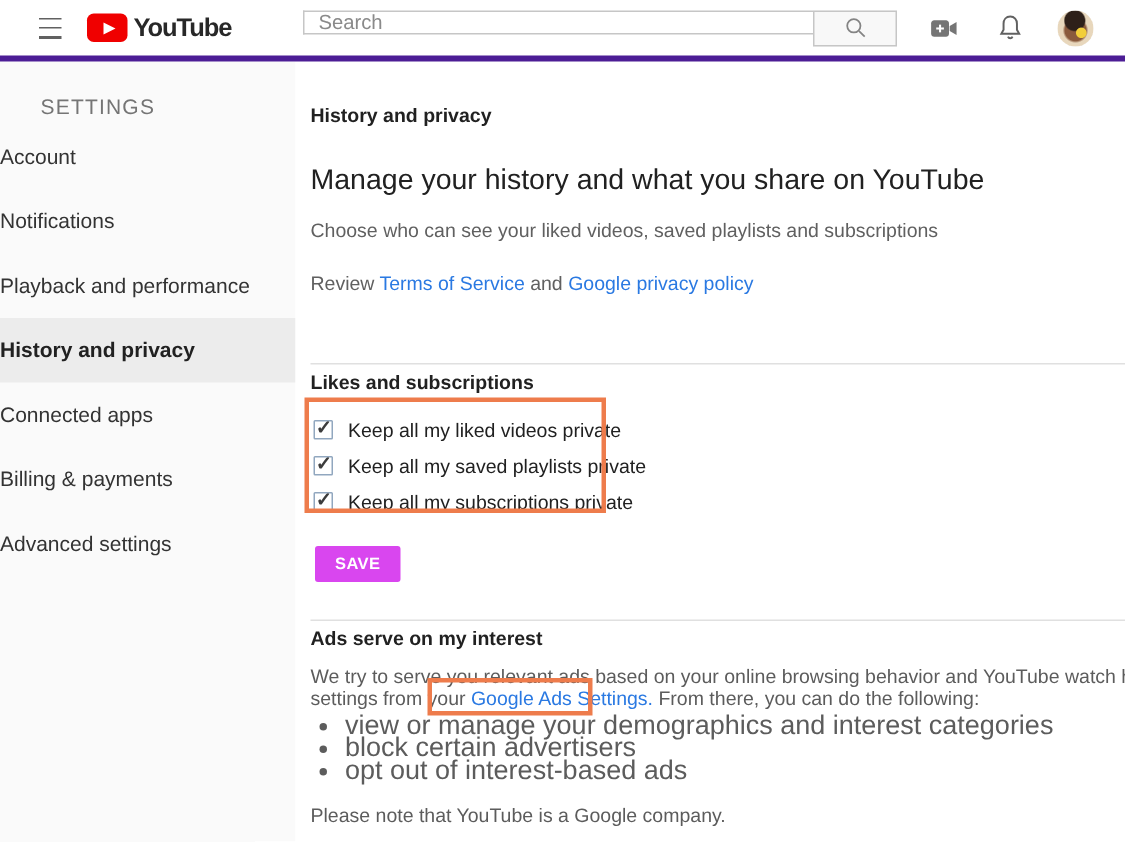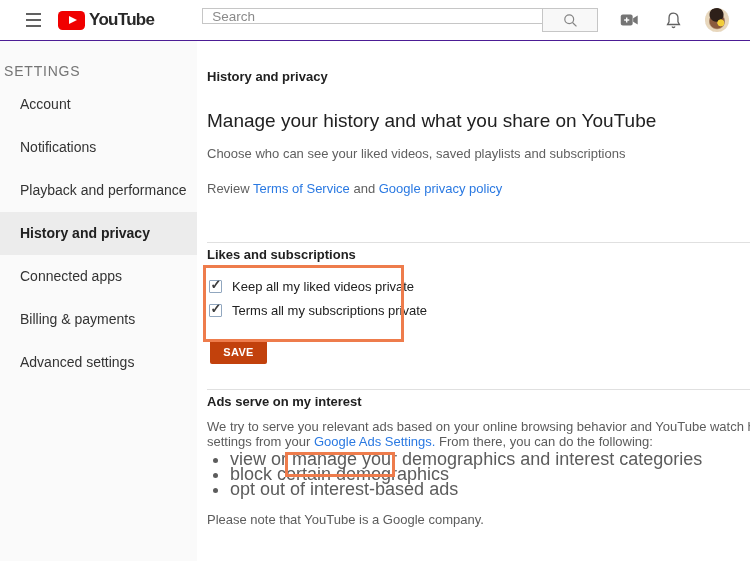--- a/index.html
+++ b/index.html
@@ -5,21 +5,21 @@
   * { margin:0; padding:0; box-sizing:border-box; }
   html,body { width:750px; height:561px; }
   body {
     font-family:"Liberation Sans", sans-serif;
     background:#fff; position:relative; overflow:hidden;
     color:#212121;
   }
   
   .topbar {
     position:absolute; top:0; left:0; width:750px; height:41px;
-    background:#fff; border-bottom:1px solid #4c1d95;
+    background:#fff; border-bottom:4px solid #4c1d95;
     display:flex; align-items:center; z-index:5;
   }
   .hamburger { width:18px; height:14px; margin-left:26px; display:flex; flex-direction:column; justify-content:space-between; cursor:pointer; }
   .hamburger span { display:block; height:1.7px; background:#616161; width:15px; }
   .logo { display:flex; align-items:center; margin-left:14px; cursor:pointer; }
   .logo-badge { width:27px; height:19px; background:#f00000; border-radius:4.5px; position:relative; }
   .logo-badge:after { content:""; position:absolute; left:10.5px; top:5.5px;
     border-left:8px solid #fff; border-top:4px solid transparent; border-bottom:4px solid transparent; }
   .logo-text { font-size:17px; font-weight:bold; letter-spacing:-0.7px; color:#282828; margin-left:4px; }
   .searchwrap { display:flex; margin-left:48px; }
@@ -41,24 +41,24 @@
       radial-gradient(circle at 48% 28%, #2e2019 0 6.5px, rgba(0,0,0,0) 7.5px),
       radial-gradient(circle at 50% 55%, #8a5a3d 0 7px, rgba(0,0,0,0) 8.5px),
       radial-gradient(circle at 50% 50%, #e8d7bc 0 12px, #d9c6a8 12px);
   }
   
   .sidebar {
     position:absolute; top:41px; left:0; bottom:0; width:197px;
     background:#fafafa;
   }
   .sidebar-title {
-    padding:22px 0 4px 4px; font-size:14px; color:#757575; letter-spacing:0.8px;
+    padding:22px 0 4px 27px; font-size:14px; color:#757575; letter-spacing:0.8px;
   }
   .side-item {
-    height:43px; line-height:43px; padding-left:20px; font-size:14px; color:#333;
+    height:43px; line-height:43px; font-size:14px; color:#333;
     cursor:pointer;
   }
   .side-item.selected { background:#ececec; font-weight:bold; color:#212121; }
   
   .content {
     position:absolute; top:41px; left:197px; width:553px; bottom:0;
     background:#fff; padding-left:10px;
   }
   .breadcrumb { margin-top:28px; font-size:13px; font-weight:bold; color:#212121; }
   h1.page-heading { margin-top:23px; font-size:19px; font-weight:normal; color:#212121; line-height:28px; white-space:nowrap; }
@@ -74,21 +74,21 @@
     width:13px; height:13px; border:1px solid #91a7bf; border-radius:1px; background:#fff;
     position:relative; flex:0 0 auto;
   }
   .checkbox:after {
     content:"\2713"; position:absolute; left:0.5px; top:-3.5px;
     font-size:13px; font-weight:bold; color:#3c3c3c;
   }
   .check-label { margin-left:10px; font-size:13px; color:#212121;text-align:center; }
   .save-btn {
     margin-top:13px; margin-left:3px; width:57px; height:24px;
-    background:#c2410c; color:#fff; border:none; border-radius:2px;
+    background:#d946ef; color:#fff; border:none; border-radius:2px;
     font-size:11px; font-weight:bold; font-family:"Liberation Sans",sans-serif;
     letter-spacing:0.3px; cursor:pointer;
   }
   .ads-para { margin-top:10px; font-size:13px; color:#5c5c5c; line-height:15px; white-space:nowrap; }
   .ads-bullets { margin-top:3px; padding-left:23px; }
   .ads-bullets li { font-size:18px; color:#5c5c5c; line-height:15px; list-style:disc; }
   .note { margin-top:15px; font-size:13px; color:#5c5c5c; }
   
   .annot { position:absolute; border:3px solid #ee7c4c; z-index:4; pointer-events:none; }
   .annot-likes { left:203px; top:265px; width:201px; height:77px; }
@@ -157,34 +157,38 @@
   <hr class="divider">
 
   <div class="section-title">Likes and subscriptions</div>
   <div class="check-group">
     <label class="check-row">
       <span class="checkbox"></span>
       <span class="check-label">Keep all my liked videos private</span>
     </label>
     <label class="check-row">
       <span class="checkbox"></span>
-      <span class="check-label">Terms all my subscriptions private</span>
+      <span class="check-label">Keep all my saved playlists private</span>
+    </label>
+    <label class="check-row">
+      <span class="checkbox"></span>
+      <span class="check-label">Keep all my subscriptions private</span>
     </label>
   </div>
   <button class="save-btn">SAVE</button>
 
   <hr class="divider second">
 
   <div class="section-title">Ads serve on my interest</div>
   <div class="ads-para">
     <div>We try to serve you relevant ads based on your online browsing behavior and YouTube watch history. You can manage ads</div>
     <div><span>settings from your </span><a class="link">Google Ads Settings.</a><span> From there, you can do the following:</span></div>
   </div>
   <ul class="ads-bullets">
     <li>view or manage your demographics and interest categories</li>
-    <li>block certain demographics</li>
+    <li>block certain advertisers</li>
     <li>opt out of interest-based ads</li>
   </ul>
   <div class="note">Please note that YouTube is a Google company.</div>
 </div>
 
 <div class="annot annot-likes"></div>
 <div class="annot annot-adslink"></div>
 
 </body></html>

